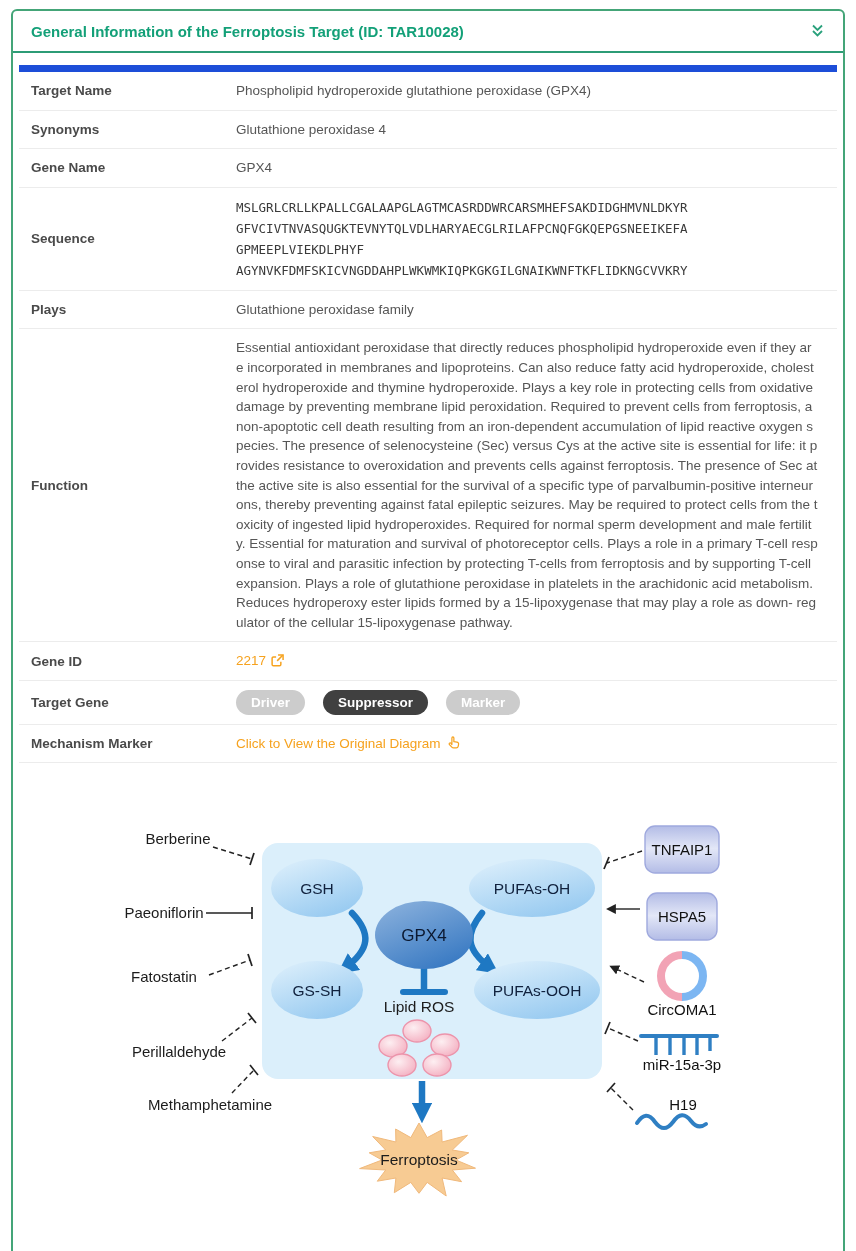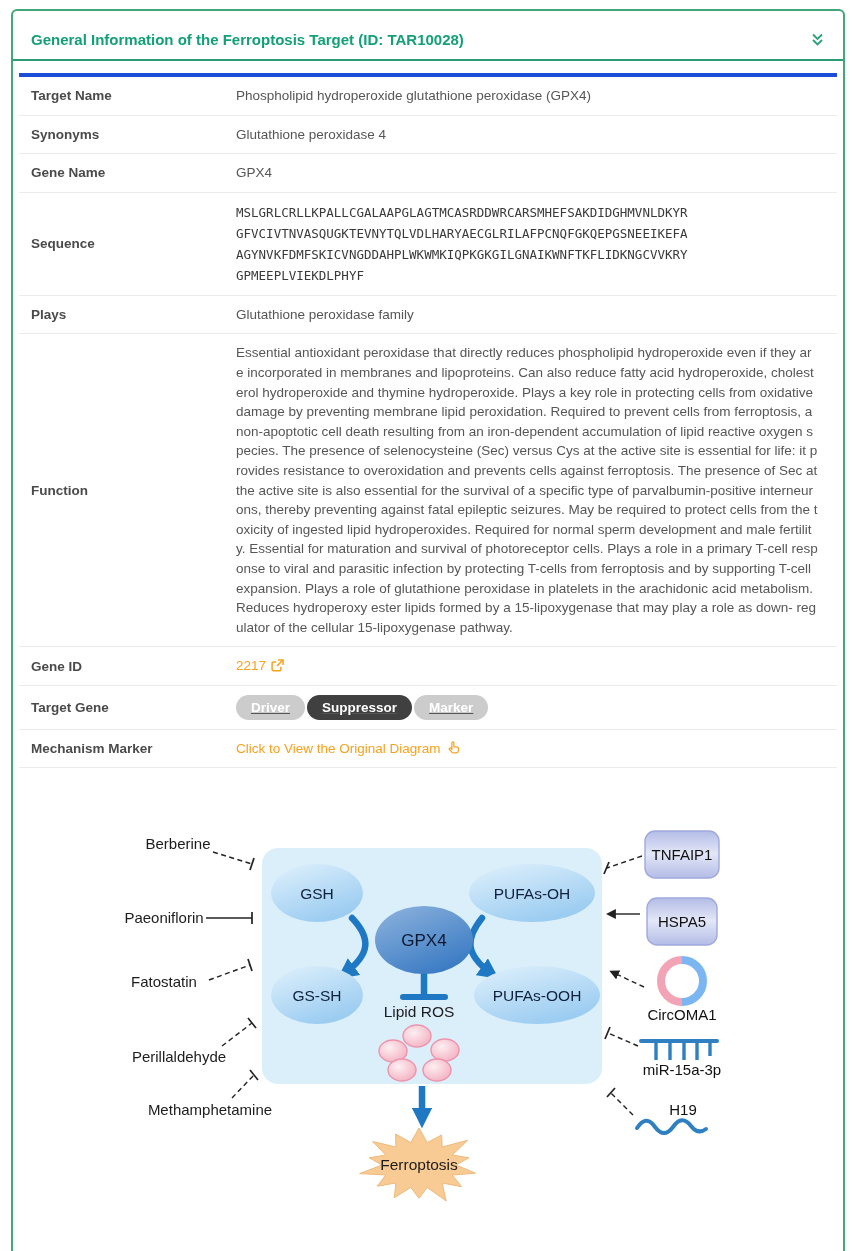--- a/index.html
+++ b/index.html
@@ -3,34 +3,34 @@
 <meta charset="utf-8">
 <style>
   * { box-sizing: border-box; }
   html,body { margin:0; padding:0; background:#fff; font-family:"Liberation Sans",sans-serif; }
   .page { width:856px; height:1251px; background:#fff; }
   .panel {
     margin:9px 11px; width:834px; border:2px solid #44a578; border-radius:6px;
     background:#fff; overflow:hidden; min-height:1230px;
   }
   .panel-header {
-    display:flex; justify-content:space-between; align-items:center;
-    padding:12px 18px 11px 18px; border-bottom:2px solid #2c9c76;margin-top:8px;
+    display:flex; justify-content:space-between; align-items:flex-start;
+    padding:12px 18px 11px 18px; border-bottom:2px solid #2c9c76;
   }
   .panel-title { color:#13a078; font-weight:bold; font-size:15px; }
   .collapse-btn { background:none; border:none; cursor:pointer; padding:0; line-height:0; }
-  .ftable { margin:12px 6px 0 6px; border-top:4px solid #1d4ed8; }
+  .ftable { margin:12px 6px 0 6px; border-top:7px solid #1d4ed8; }
   .frow { display:flex; align-items:center; border-bottom:1px solid #ececec; padding:9px 12px 9px 12px; }
   .flabel { flex:0 0 205px; font-weight:bold; color:#4a4a4a; font-size:13.5px; }
   .fvalue { flex:1; font-size:13.5px; color:#565656; line-height:19.6px; padding-right:6px; }
   .seq { font-family:"DejaVu Sans Mono",monospace; font-size:12.5px; line-height:21px; color:#3a3a3a; }
   .breakall { word-break:break-all; }
   .olink { color:#f6a21e; text-decoration:none; font-size:13.5px; }
   .link-ico { vertical-align:-2px; margin-left:5px; }
-  .pills { display:flex; gap:2px;text-decoration:underline; }
+  .pills { display:flex; gap:18px; }
   .pill { border:none; padding:5px 15px; border-radius:14px; background:#cccccc; color:#fff;
           font-weight:bold; font-size:13.5px; font-family:"Liberation Sans",sans-serif; cursor:pointer; }
   .pill.active { background:#404040; }
   .diagram-wrap { margin:0 6px; border-bottom:1px solid #ececec; }
   
   .dlab { font-size:15px; fill:#1c1c1c; text-anchor:middle; }
   .nlab { font-size:15.5px; fill:#10213d; text-anchor:middle; }
   .gpx4lab { font-size:17px; fill:#0b1830; text-anchor:middle; }
   .rlab { font-size:15px; fill:#111; text-anchor:middle; }
   .dash { stroke:#222; stroke-width:1.4; stroke-dasharray:5 3.5; fill:none; }
@@ -65,22 +65,22 @@
       </div>
       <div class="frow">
         <div class="flabel">Gene Name</div>
         <div class="fvalue">GPX4</div>
       </div>
       <div class="frow">
         <div class="flabel">Sequence</div>
         <div class="fvalue seq">
           <div>MSLGRLCRLLKPALLCGALAAPGLAGTMCASRDDWRCARSMHEFSAKDIDGHMVNLDKYR</div>
           <div>GFVCIVTNVASQUGKTEVNYTQLVDLHARYAECGLRILAFPCNQFGKQEPGSNEEIKEFA</div>
+          <div>GPMEEPLVIEKDLPHYF</div>
           <div>AGYNVKFDMFSKICVNGDDAHPLWKWMKIQPKGKGILGNAIKWNFTKFLIDKNGCVVKRY</div>
-          <div>GPMEEPLVIEKDLPHYF</div>
         </div>
       </div>
       <div class="frow">
         <div class="flabel">Plays</div>
         <div class="fvalue">Glutathione peroxidase family</div>
       </div>
       <div class="frow">
         <div class="flabel">Function</div>
         <div class="fvalue breakall">Essential antioxidant peroxidase that directly reduces phospholipid hydroperoxide even if they are incorporated in membranes and lipoproteins. Can also reduce fatty acid hydroperoxide, cholesterol hydroperoxide and thymine hydroperoxide. Plays a key role in protecting cells from oxidative damage by preventing membrane lipid peroxidation. Required to prevent cells from ferroptosis, a non-apoptotic cell death resulting from an iron-dependent accumulation of lipid reactive oxygen species. The presence of selenocysteine (Sec) versus Cys at the active site is essential for life: it provides resistance to overoxidation and prevents cells against ferroptosis. The presence of Sec at the active site is also essential for the survival of a specific type of parvalbumin-positive interneurons, thereby preventing against fatal epileptic seizures. May be required to protect cells from the toxicity of ingested lipid hydroperoxides. Required for normal sperm development and male fertility. Essential for maturation and survival of photoreceptor cells. Plays a role in a primary T-cell response to viral and parasitic infection by protecting T-cells from ferroptosis and by supporting T-cell expansion. Plays a role of glutathione peroxidase in platelets in the arachidonic acid metabolism. Reduces hydroperoxy ester lipids formed by a 15-lipoxygenase that may play a role as down- regulator of the cellular 15-lipoxygenase pathway.</div>
       </div>

